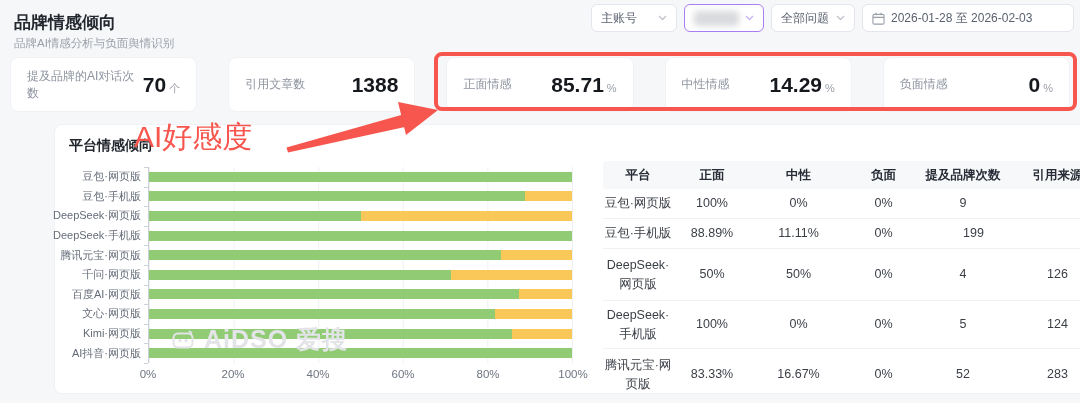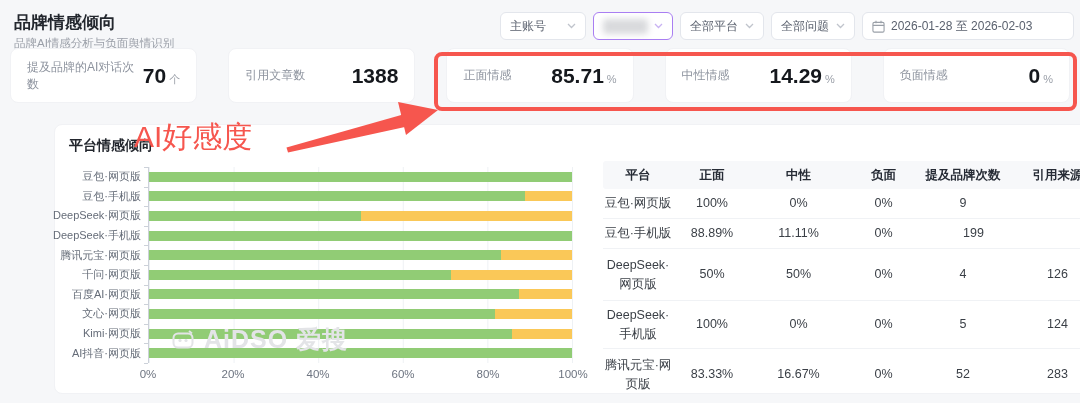--- a/index.html
+++ b/index.html
@@ -6,33 +6,33 @@
   html,body { width:1080px; height:403px; }
   body {
     position: relative;
     background: #f6f7f9;
     font-family: "Liberation Sans", sans-serif;
     overflow: hidden;
   }
   
   .page-title { position:absolute; left:14px; top:11px; font-size:17px; font-weight:bold; color:#23272e; }
   .page-subtitle { position:absolute; left:14px; top:36px; font-size:11.5px; color:#9a9fa8; }
-  .filters { position:absolute; right:6px; top:12px; display:flex; gap:7px; align-items:center; }
+  .filters { position:absolute; right:6px; top:4px; display:flex; gap:7px; align-items:center; }
   .select {
     height:28px; background:#fff; border:1px solid #e3e6ec; border-radius:6px;
     display:flex; align-items:center; justify-content:space-between;
     padding:0 9px; font-size:12px; color:#5a616e; cursor:pointer; white-space:nowrap; overflow:hidden;
   }
   .select.redacted { border-color:#a97ef2; }
   .blur-blob { width:46px; height:15px; background:#d9dadd; border-radius:3px; filter:blur(3px); }
   .chev { display:flex; margin-left:6px; flex:none; }
   .date-field { gap:6px; justify-content:flex-start; }
   .cal-icon { display:flex; flex:none; }
   
-  .stats-row { position:absolute; left:10px; top:48px; width:1060px; display:flex; gap:31px;justify-content:space-between; }
+  .stats-row { position:absolute; left:10px; top:57px; width:1060px; display:flex; gap:31px;justify-content:space-between; }
   .stat-card {
     flex:1; background:#fff; border:1px solid #f1f2f5; border-radius:8px; height:55px;
     display:flex; align-items:center; justify-content:space-between; padding:0 16px;
   }
   .stat-label { font-size:12px; color:#8d939e; }
   .stat-value { font-size:21px; font-weight:bold; color:#15181d; display:flex; align-items:baseline; }
   .stat-unit { font-size:11px; color:#9a9fa8; margin-left:3px; font-weight:normal; }
   
   .red-box {
     position:absolute; left:434px; top:52px; width:643px; height:59px;
@@ -104,28 +104,20 @@
         <svg width="9" height="6" viewBox="0 0 9 6">
             <polyline points="1,1 4.5,4.5 8,1" fill="none" stroke="#c0c4cc" stroke-width="1.3"></polyline>
           </svg>
       </span>
     </div>
     <div class="select redacted" style="width:80px">
       <span class="blur-blob"></span>
       <span class="chev">
         <svg width="9" height="6" viewBox="0 0 9 6">
             <polyline points="1,1 4.5,4.5 8,1" fill="none" stroke="#c8b2f2" stroke-width="1.3"></polyline>
-          </svg>
-      </span>
-    </div>
-    <div class="select" style="width:84px">
-      <span>全部平台</span>
-      <span class="chev">
-        <svg width="9" height="6" viewBox="0 0 9 6">
-            <polyline points="1,1 4.5,4.5 8,1" fill="none" stroke="#c0c4cc" stroke-width="1.3"></polyline>
           </svg>
       </span>
     </div>
     <div class="select" style="width:84px">
       <span>全部问题</span>
       <span class="chev">
         <svg width="9" height="6" viewBox="0 0 9 6">
             <polyline points="1,1 4.5,4.5 8,1" fill="none" stroke="#c0c4cc" stroke-width="1.3"></polyline>
           </svg>
       </span>

